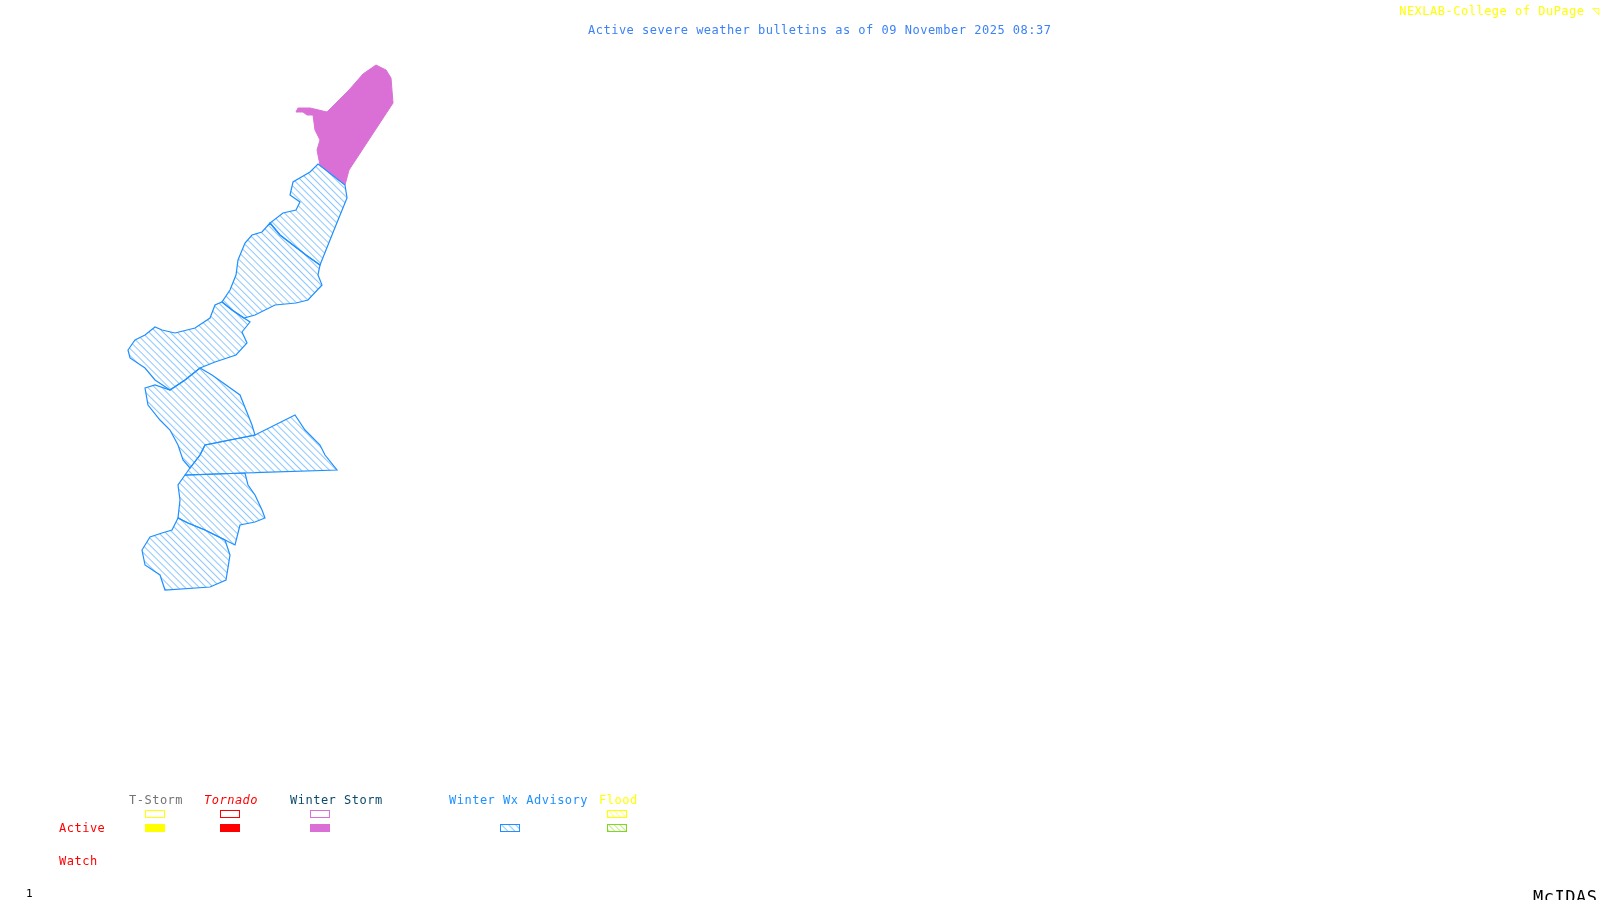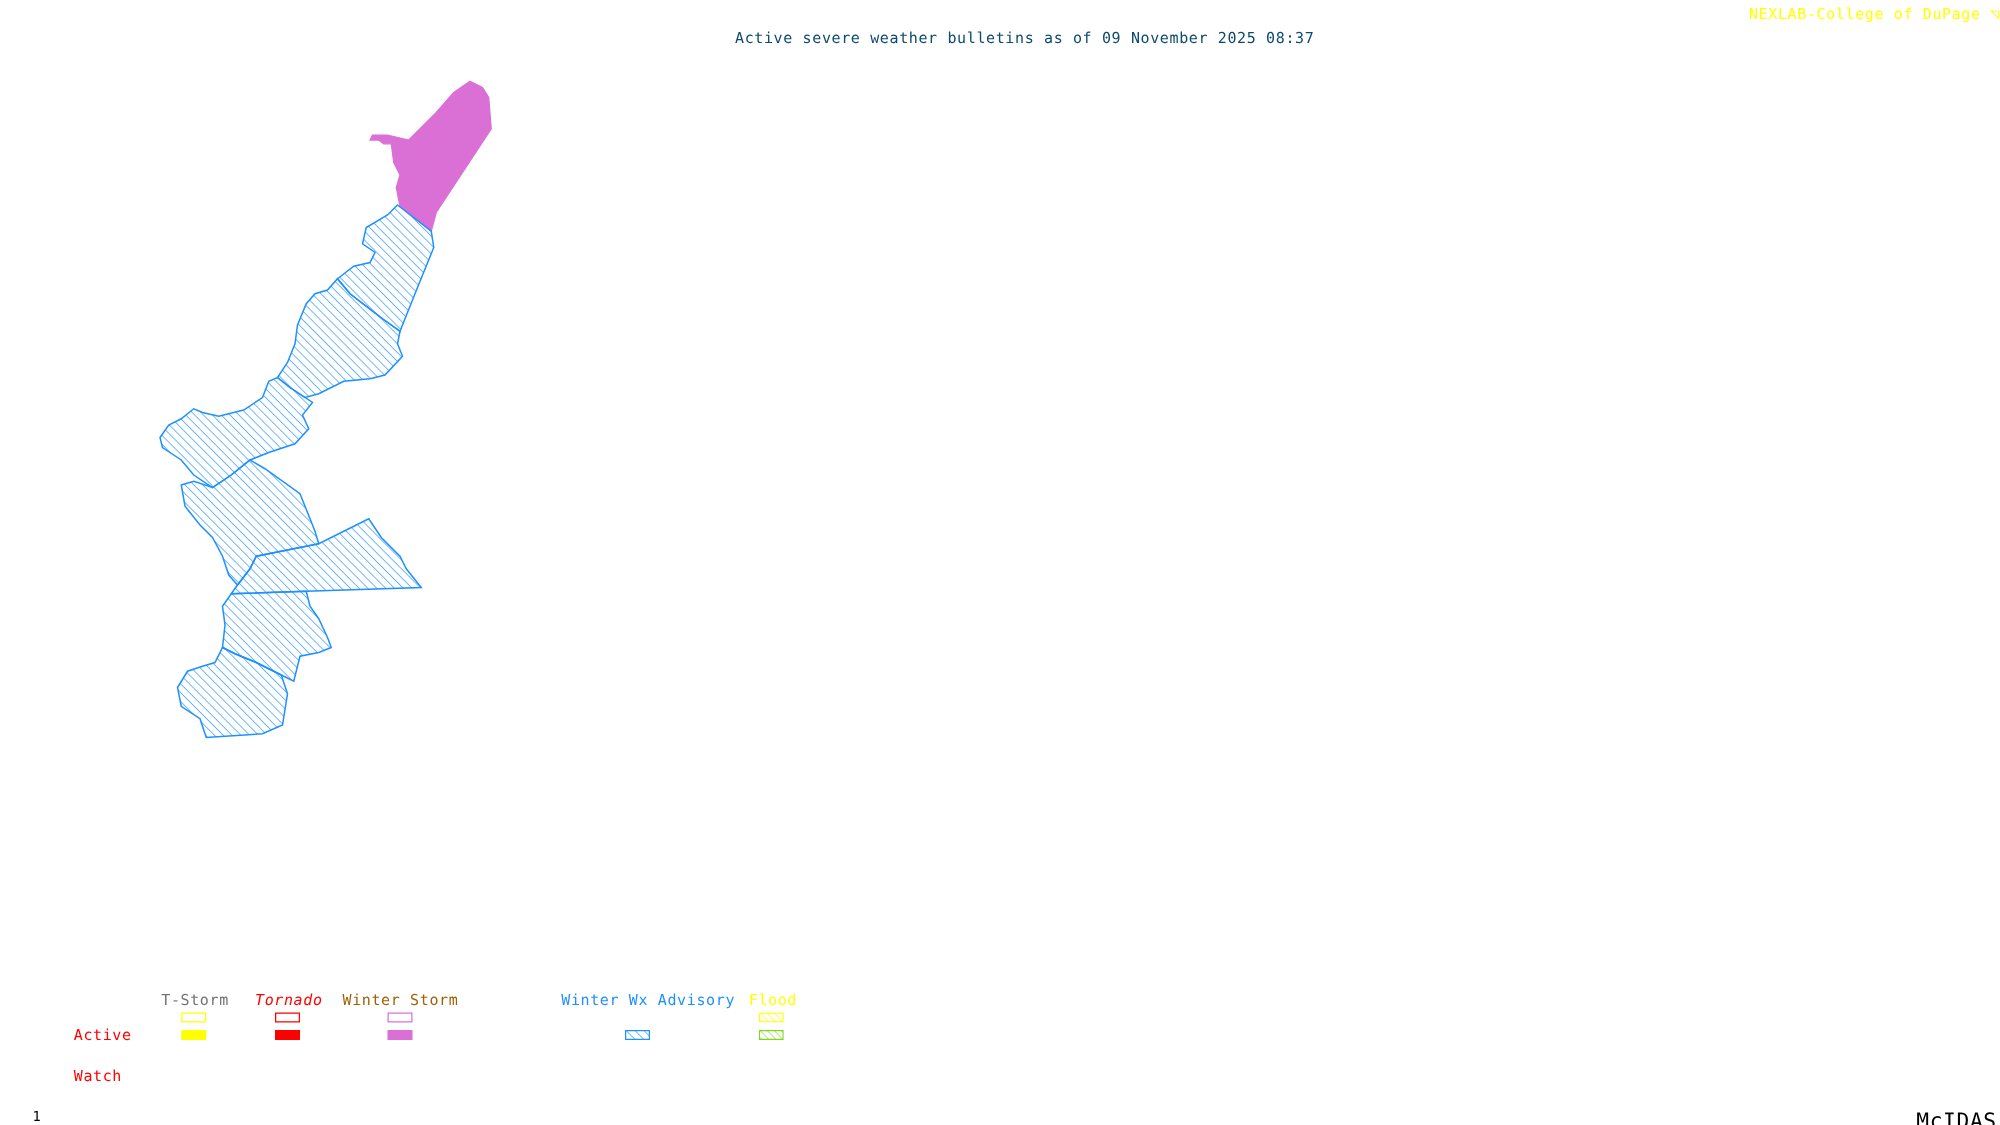--- a/index.html
+++ b/index.html
@@ -1,19 +1,19 @@
 <!DOCTYPE html>
 <html><head>
 <meta charset="utf-8">
 <style>
   html, body { margin:0; padding:0; background:#ffffff; }
   body { width:1600px; height:900px; position:relative; overflow:hidden;
          font-family:"DejaVu Sans Mono", monospace; font-size:12px; }
   .txt { position:absolute; white-space:pre; letter-spacing:0.5px; }
-  #title { left:588px; top:23px; color:#0c4a6e; }
+  #title { left:588px; top:23px; color:#3b82f6; }
   #credit { right:0px; top:4px; color:#ffff00; }
   #map { position:absolute; left:0; top:0; }
   .lg-head { position:absolute; top:793px; }
   .lg-row { position:absolute; left:59px; color:#ff0000; }
   .box { position:absolute; width:20px; height:8px; box-sizing:border-box; }
   #frame-num { left:26px; top:887px; color:#000; font-size:11px; }
   #mcidas { left:1533px; top:887px; color:#000; font-size:17px; }
 </style>
 </head>
 <body>
@@ -46,21 +46,21 @@
     <path d="M178,518 L188,523 L205,530 L225,540 L230,555 L226,580 L210,587 L165,590 L160,575 L145,565 L142,550 L150,537 L162,533 L172,530 Z"></path>
   </g>
 </svg>
 
 <div>
   <div class="txt lg-row" style="top:806px;margin-top:48px;">Watch</div>
   <div class="txt lg-row" style="top:821px;">Active</div>
 
   <div class="txt lg-head" style="left:129px;color:#737373;">T-Storm</div>
   <div class="txt lg-head" style="left:204px;color:#ff0000;font-style:italic;">Tornado</div>
-  <div class="txt lg-head" style="left:274px;color:#a16207;">Winter Storm</div>
+  <div class="txt lg-head" style="left:290px;color:#0c4a6e;">Winter Storm</div>
   <div class="txt lg-head" style="left:449px;color:#1e90ff;">Winter Wx Advisory</div>
   <div class="txt lg-head" style="left:599px;color:#ffff00;">Flood</div>
 
   <div class="box" style="left:145px;top:810px;border:1px solid #ffff00;"></div>
   <div class="box" style="left:220px;top:810px;border:1px solid #ff0000;"></div>
   <div class="box" style="left:310px;top:810px;border:1px solid #da70d6;"></div>
   <svg class="box" style="left:607px;top:810px;" width="20" height="8">
     <rect x="0.5" y="0.5" width="19" height="7" fill="url(#hatchYellow)" stroke="#ffff00"></rect>
   </svg>
 

